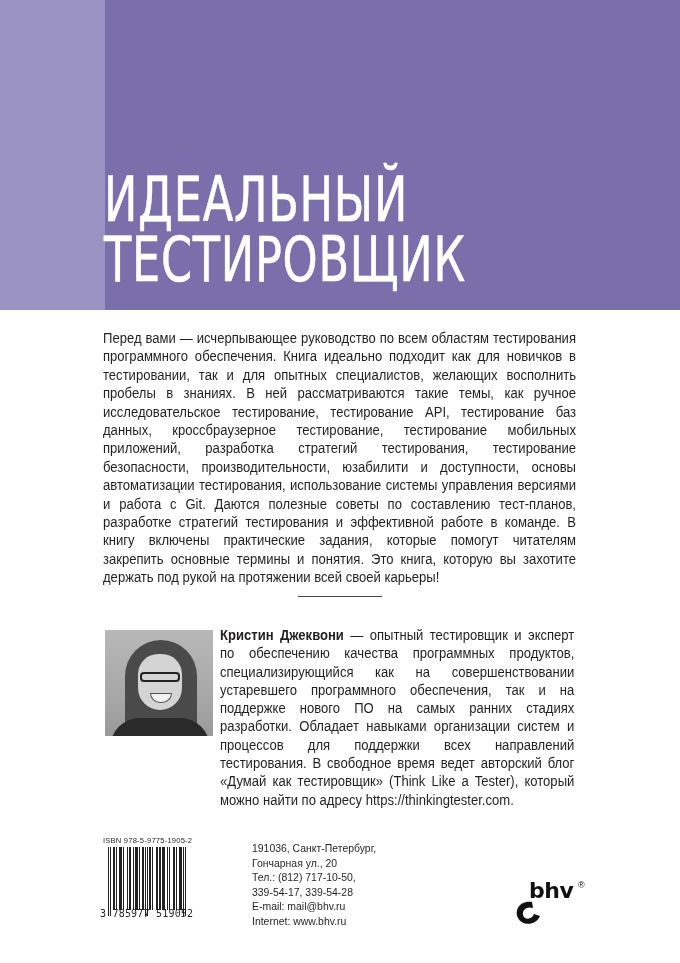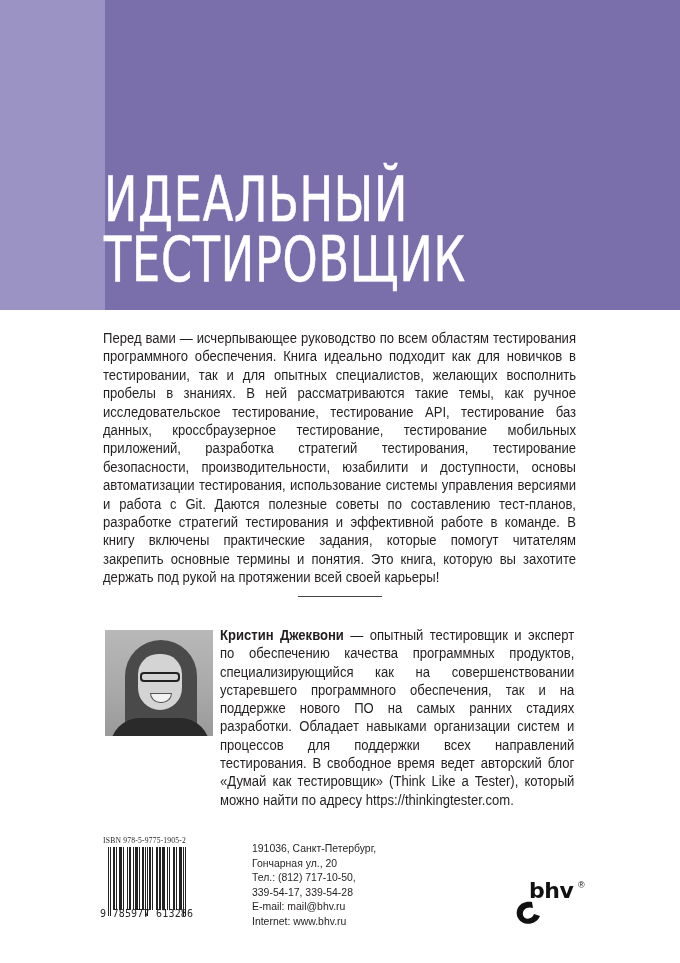--- a/index.html
+++ b/index.html
@@ -78,21 +78,21 @@
     transform: scaleX(0.86);
     transform-origin: left top;
     width: 412px;
   }
   .bio b { font-weight: bold; }
 
   .barcode {
     position: absolute; left: 100px; top: 836px; width: 110px; height: 90px;
   }
   .isbn {
-    position: absolute; left: 3px; top: 0; font-family: Liberation Serif, serif;
+    position: absolute; left: 3px; top: 0; font-family: Liberation Sans, sans-serif;
     font-size: 7.6px; letter-spacing: 0.2px; white-space: nowrap; text-align: right;
   }
   .bars {
     position: absolute; left: 8px; top: 11px; width: 95px; height: 63px;
     display: flex; align-items: flex-start;
   }
   .bars span { display: block; height: 63px; background: #222; }
   .bars span.g { background: transparent; }
   .bars span.tall { height: 69px; }
   .digits {
@@ -192,21 +192,21 @@
       <span style="width:2px"></span>
     <span class="g" style="width:1px"></span>
       <span style="width:1px"></span>
       <span class="g" style="width:2px"></span>
       <span style="width:3px"></span>
     <span class="g" style="width:1px"></span>
       <span class="tall" style="width:1px"></span>
       <span class="g" style="width:1px"></span>
       <span class="tall" style="width:1px"></span>
   </div>
-  <div class="digits">9 785977 613286</div>
+  <div class="digits">3 785977 519052</div>
 </div>
 
 <div class="address">
   <div>191036, Санкт-Петербург,</div>
   <div>Гончарная ул., 20</div>
   <div>Тел.: (812) 717-10-50,</div>
   <div>339-54-17, 339-54-28</div>
   <div>E-mail: mail@bhv.ru</div>
   <div>Internet: www.bhv.ru</div>
 </div>

